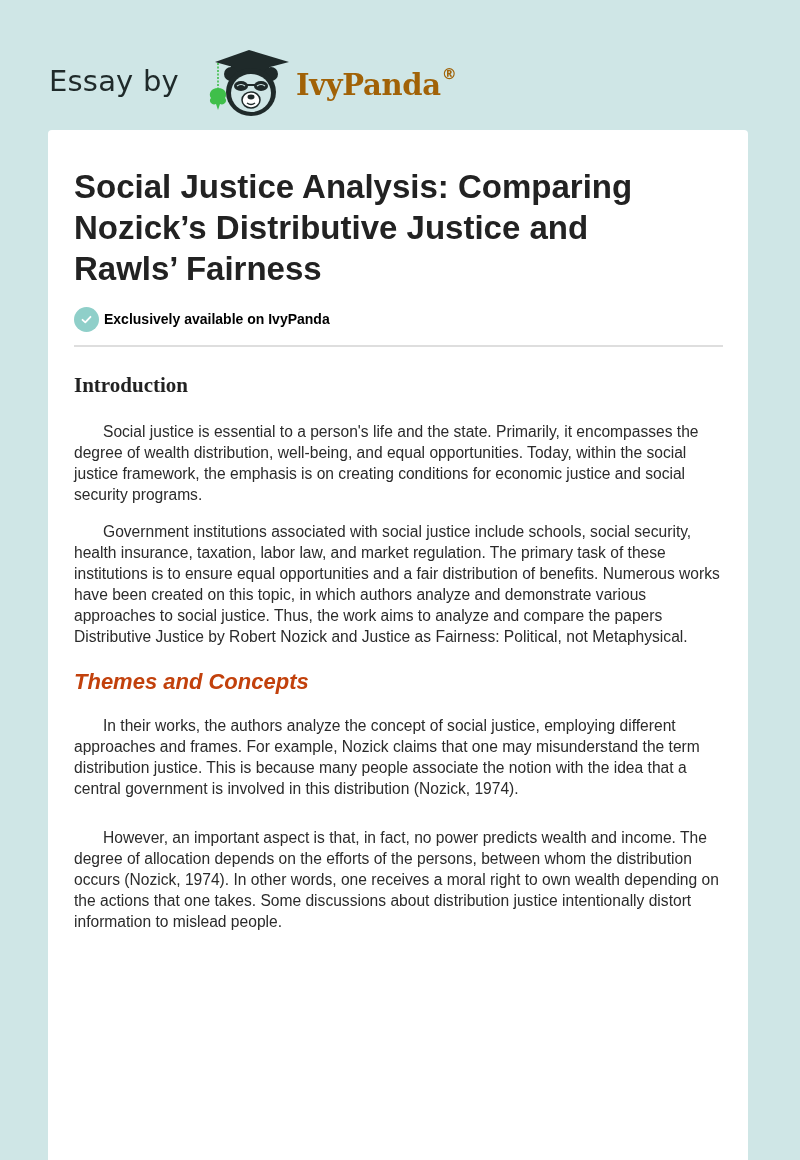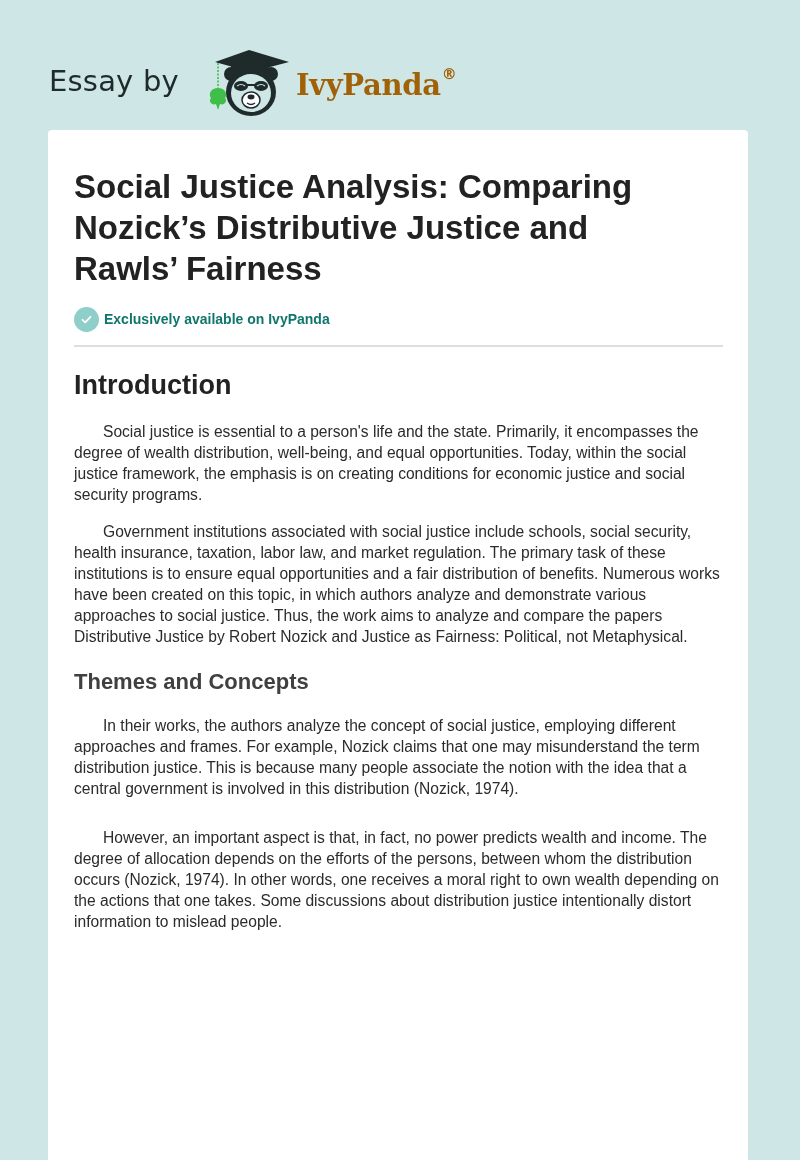--- a/index.html
+++ b/index.html
@@ -78,45 +78,46 @@
       border-radius: 50%;
       background: #8fcfc9;
       display: flex;
       align-items: center;
       justify-content: center;
       margin-right: 5px;
     }
     .exclusive-text {
       font-size: 14px;
       font-weight: bold;
-      color: #0f766e;
+      color: #000000;
     }
     .divider {
       height: 2px;
       background: #dedede;
       margin-top: 13px;
       width: 649px;
     }
     h2.section {
-      font-family: Liberation Sans, sans-serif;
+      font-family: Liberation Serif, serif;
       font-weight: bold;
-      font-size: 27px;
+      font-size: 21px;
       line-height: 32px;
       color: #222222;
       margin-top: 22px;
       margin-bottom: 20px;
     }
     h3.subsection {
       font-family: "Liberation Sans", sans-serif;
       font-weight: bold;
       font-size: 22px;
       line-height: 26px;
-      color: #404040;
+      color: #c2410c;
       margin-top: 22px;
       margin-bottom: 20px;
+      font-style: italic;
     }
     p.para {
       font-family: "Liberation Sans", sans-serif;
       font-size: 15.6px;
       line-height: 21px;
       color: #2b2b2b;
       text-indent: 29px;
       margin-bottom: 16px;
       width: 652px;
     }

